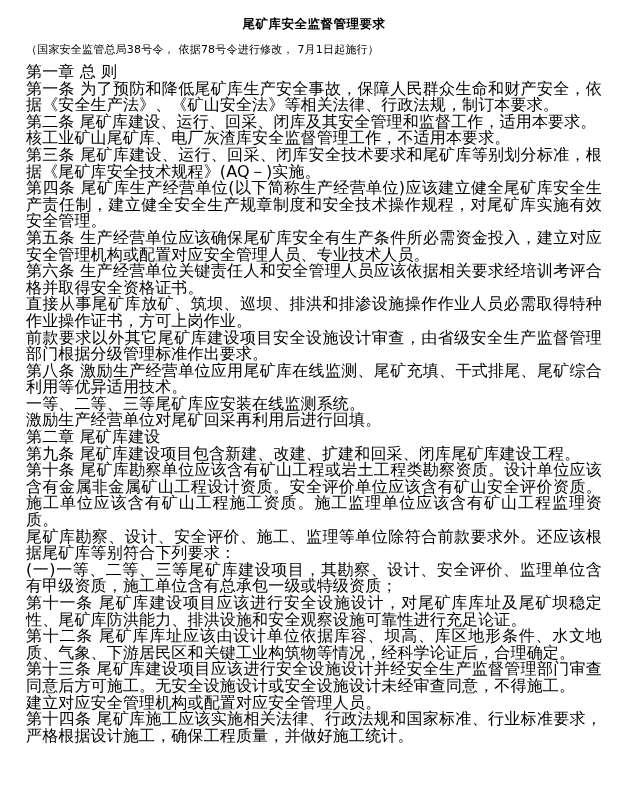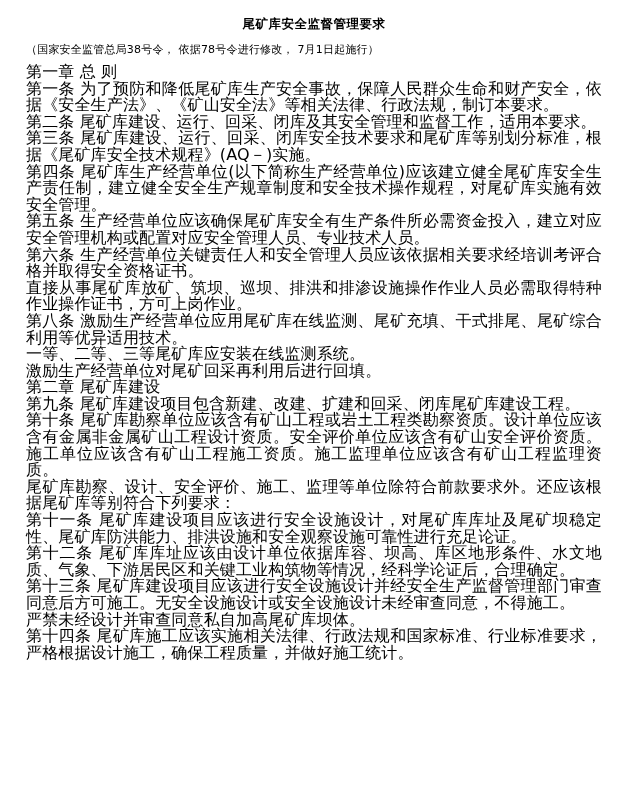--- a/index.html
+++ b/index.html
@@ -48,31 +48,34 @@
 </head>
 <body>
 
 <div class="page">
   <div class="doc-title">尾矿库安全监督管理要求</div>
   <div class="doc-subtitle">（国家安全监管总局38号令，  依据78号令进行修改，  7月1日起施行）</div>
   <div class="body-text">
     <p class="indent-0">第一章 总 则</p>
     <p class="indent-0">第一条 为了预防和降低尾矿库生产安全事故，保障人民群众生命和财产安全，依据《安全生产法》、《矿山安全法》等相关法律、行政法规，制订本要求。</p>
     <p class="indent-0">第二条 尾矿库建设、运行、回采、闭库及其安全管理和监督工作，适用本要求。</p>
+    <p class="indent-0">核工业矿山尾矿库、电厂灰渣库安全监督管理工作，不适用本要求。</p>
     <p class="indent-0">第三条 尾矿库建设、运行、回采、闭库安全技术要求和尾矿库等别划分标准，根据《尾矿库安全技术规程》(AQ－)实施。</p>
     <p class="indent-0">第四条 尾矿库生产经营单位(以下简称生产经营单位)应该建立健全尾矿库安全生产责任制，建立健全安全生产规章制度和安全技术操作规程，对尾矿库实施有效安全管理。</p>
     <p class="indent-0">第五条 生产经营单位应该确保尾矿库安全有生产条件所必需资金投入，建立对应安全管理机构或配置对应安全管理人员、专业技术人员。</p>
     <p class="indent-0">第六条 生产经营单位关键责任人和安全管理人员应该依据相关要求经培训考评合格并取得安全资格证书。</p>
     <p class="indent-0">直接从事尾矿库放矿、筑坝、巡坝、排洪和排渗设施操作作业人员必需取得特种作业操作证书，方可上岗作业。</p>
+    <p class="indent-0">前款要求以外其它尾矿库建设项目安全设施设计审查，由省级安全生产监督管理部门根据分级管理标准作出要求。</p>
     <p class="indent-0">第八条 激励生产经营单位应用尾矿库在线监测、尾矿充填、干式排尾、尾矿综合利用等优异适用技术。</p>
     <p class="indent-0">一等、二等、三等尾矿库应安装在线监测系统。</p>
     <p class="indent-0">激励生产经营单位对尾矿回采再利用后进行回填。</p>
     <p class="indent-0">第二章 尾矿库建设</p>
     <p class="indent-0">第九条 尾矿库建设项目包含新建、改建、扩建和回采、闭库尾矿库建设工程。</p>
     <p class="indent-0">第十条 尾矿库勘察单位应该含有矿山工程或岩土工程类勘察资质。设计单位应该含有金属非金属矿山工程设计资质。安全评价单位应该含有矿山安全评价资质。施工单位应该含有矿山工程施工资质。施工监理单位应该含有矿山工程监理资质。</p>
     <p class="indent-0">尾矿库勘察、设计、安全评价、施工、监理等单位除符合前款要求外。还应该根据尾矿库等别符合下列要求：</p>
+    <p class="indent-0">(一)一等、二等、三等尾矿库建设项目，其勘察、设计、安全评价、监理单位含有甲级资质，施工单位含有总承包一级或特级资质；</p>
     <p class="indent-0">第十一条 尾矿库建设项目应该进行安全设施设计，对尾矿库库址及尾矿坝稳定性、尾矿库防洪能力、排洪设施和安全观察设施可靠性进行充足论证。</p>
     <p class="indent-0">第十二条 尾矿库库址应该由设计单位依据库容、坝高、库区地形条件、水文地质、气象、下游居民区和关键工业构筑物等情况，经科学论证后，合理确定。</p>
     <p class="indent-0">第十三条 尾矿库建设项目应该进行安全设施设计并经安全生产监督管理部门审查同意后方可施工。无安全设施设计或安全设施设计未经审查同意，不得施工。</p>
-    <p class="indent-0">严禁未经设计并审查同意私自加高尾矿库坝体。</p>
+    <p class="indent-0">建立对应安全管理机构或配置对应安全管理人员。</p>
     <p class="indent-0">第十四条 尾矿库施工应该实施相关法律、行政法规和国家标准、行业标准要求，严格根据设计施工，确保工程质量，并做好施工统计。</p>
   </div>
 </div>
 
 </body></html>

